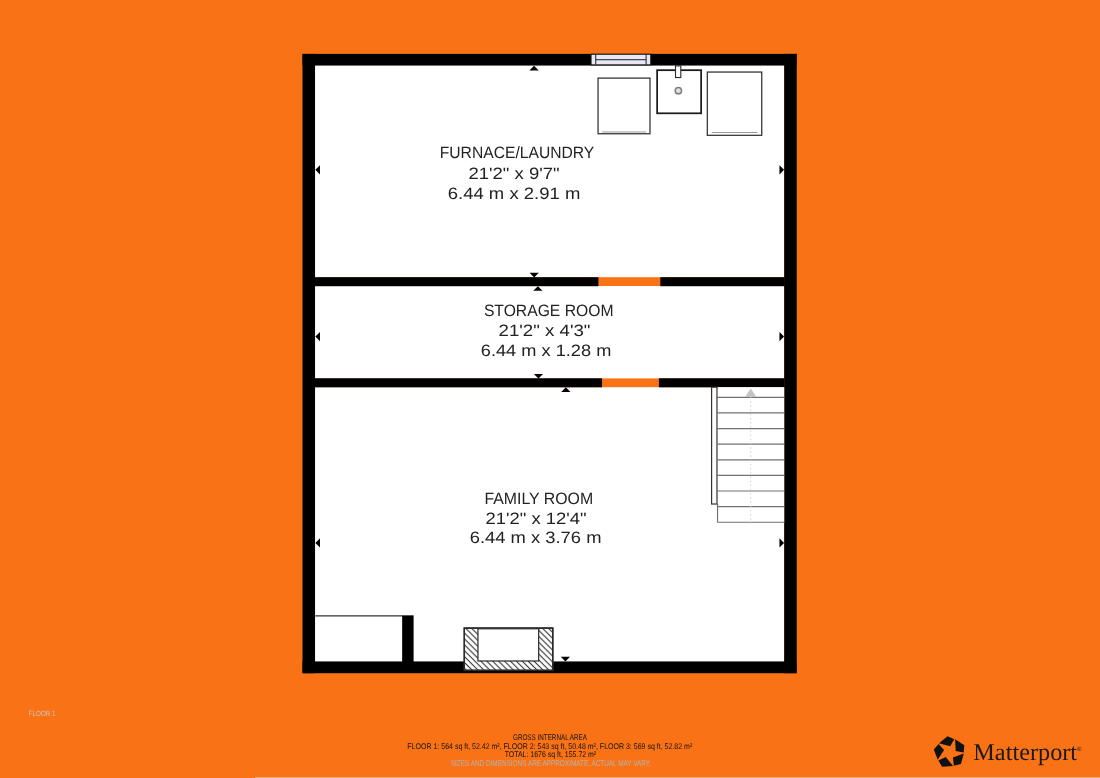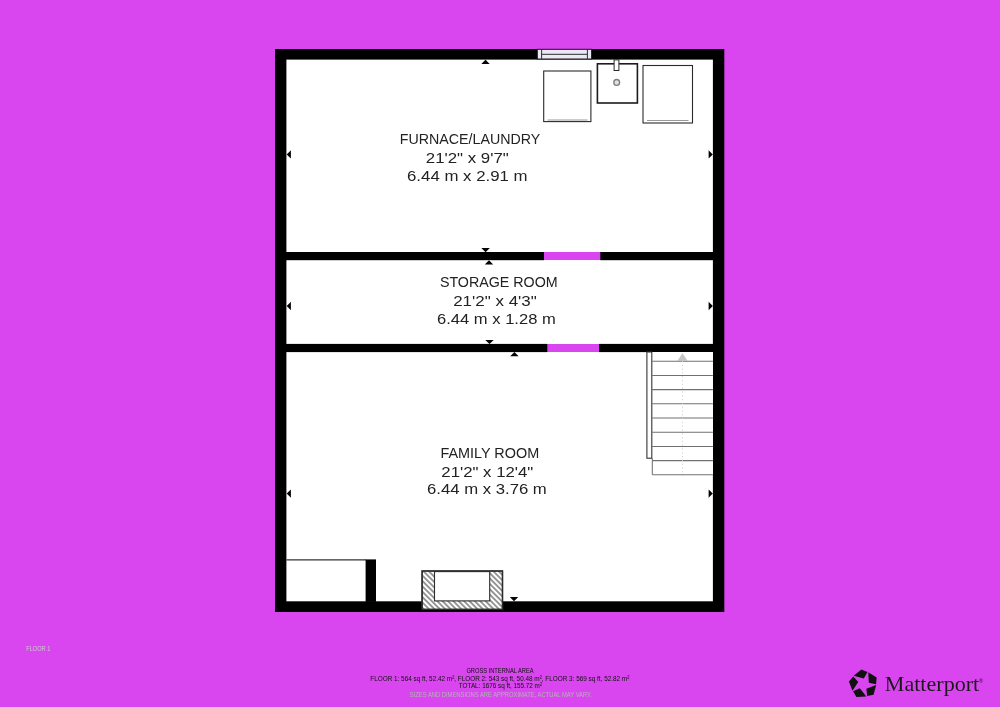--- a/index.html
+++ b/index.html
@@ -1,16 +1,16 @@
 <!DOCTYPE html>
 <html><head>
 <meta charset="utf-8">
 <style>
   html,body{margin:0;padding:0;background:#ffffff;}
-  #canvas{position:relative;width:1000px;height:707px;background:#d946ef;overflow:hidden;
+  #canvas{position:relative;width:1000px;height:707px;background:#f97316;overflow:hidden;
           font-family:"Liberation Sans",sans-serif;}
   svg text{font-family:"Liberation Sans",sans-serif;}
 </style>
 </head>
 <body>
 <div id="canvas">
 <svg width="1000" height="707" viewBox="0 0 1000 707" xmlns="http://www.w3.org/2000/svg">
   <defs>
     <pattern id="hatch" width="3.8" height="3.8" patternUnits="userSpaceOnUse" patternTransform="rotate(-45)">
       <line x1="1.9" y1="0" x2="1.9" y2="3.8" stroke="#333" stroke-width="1"></line>

